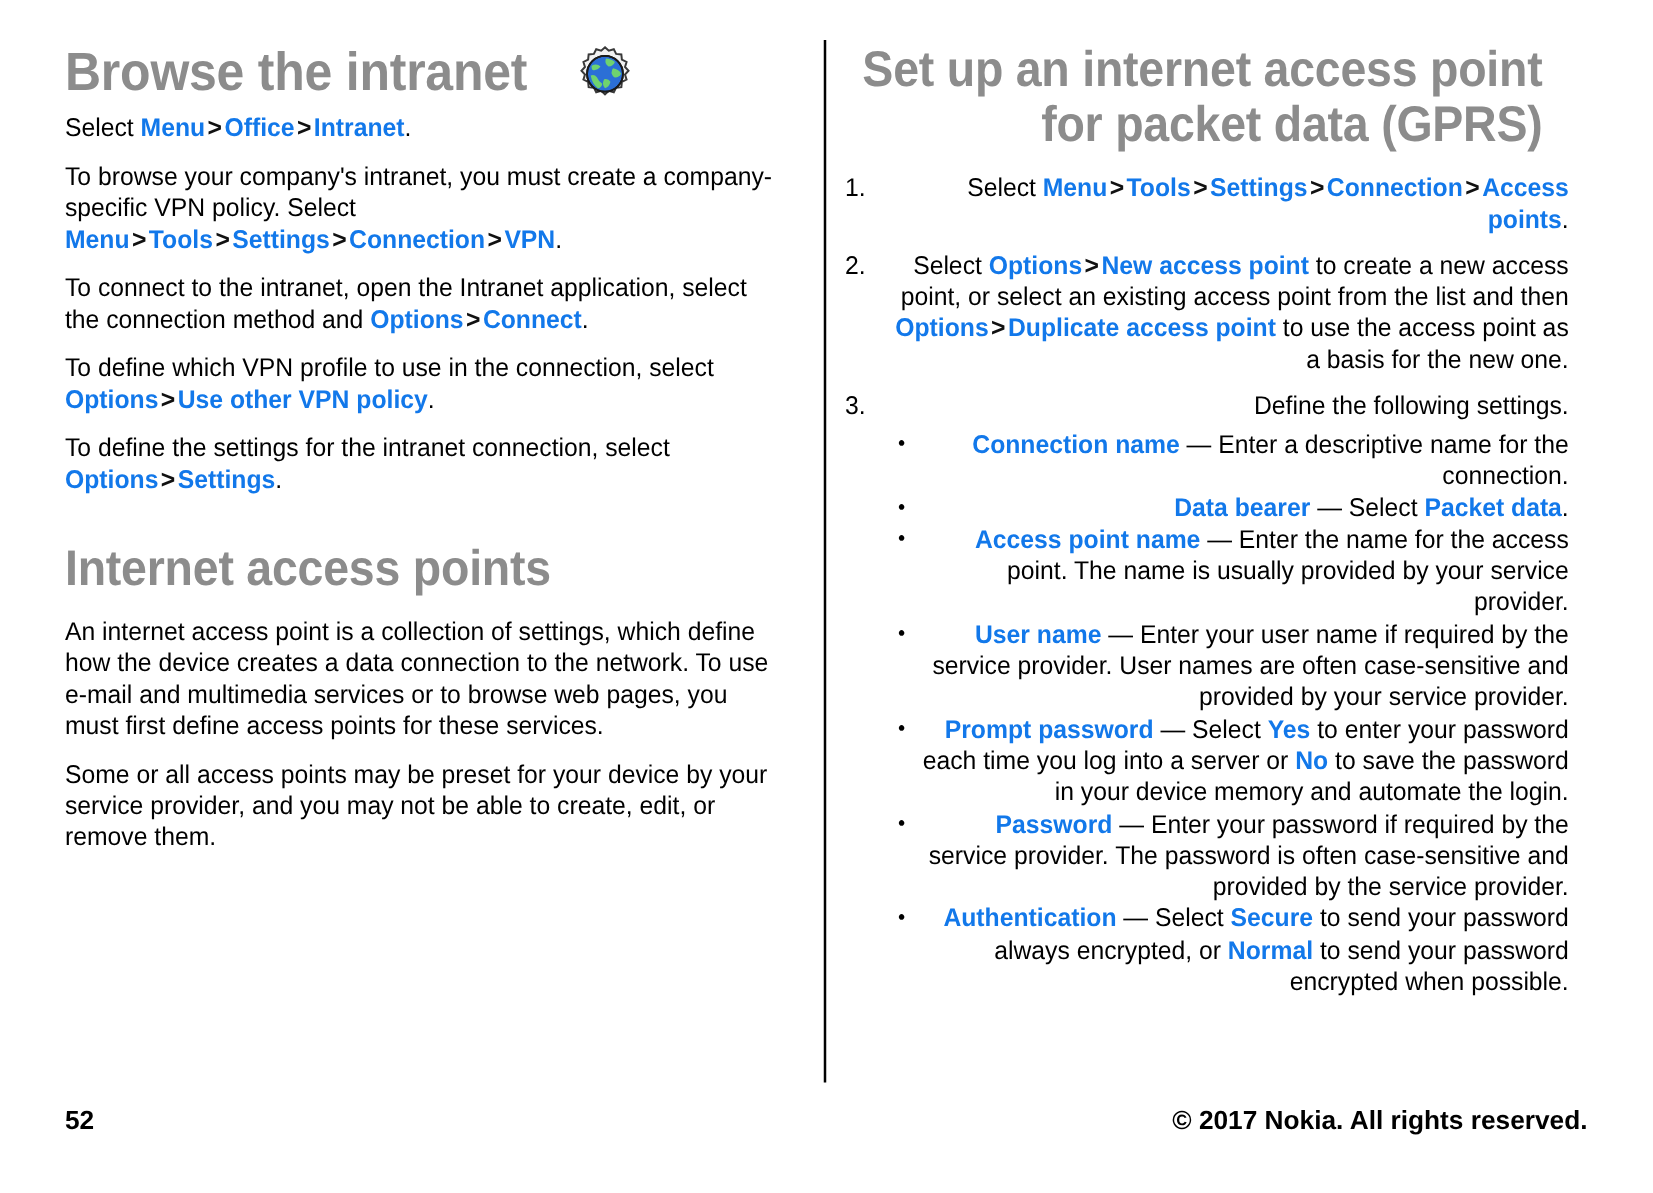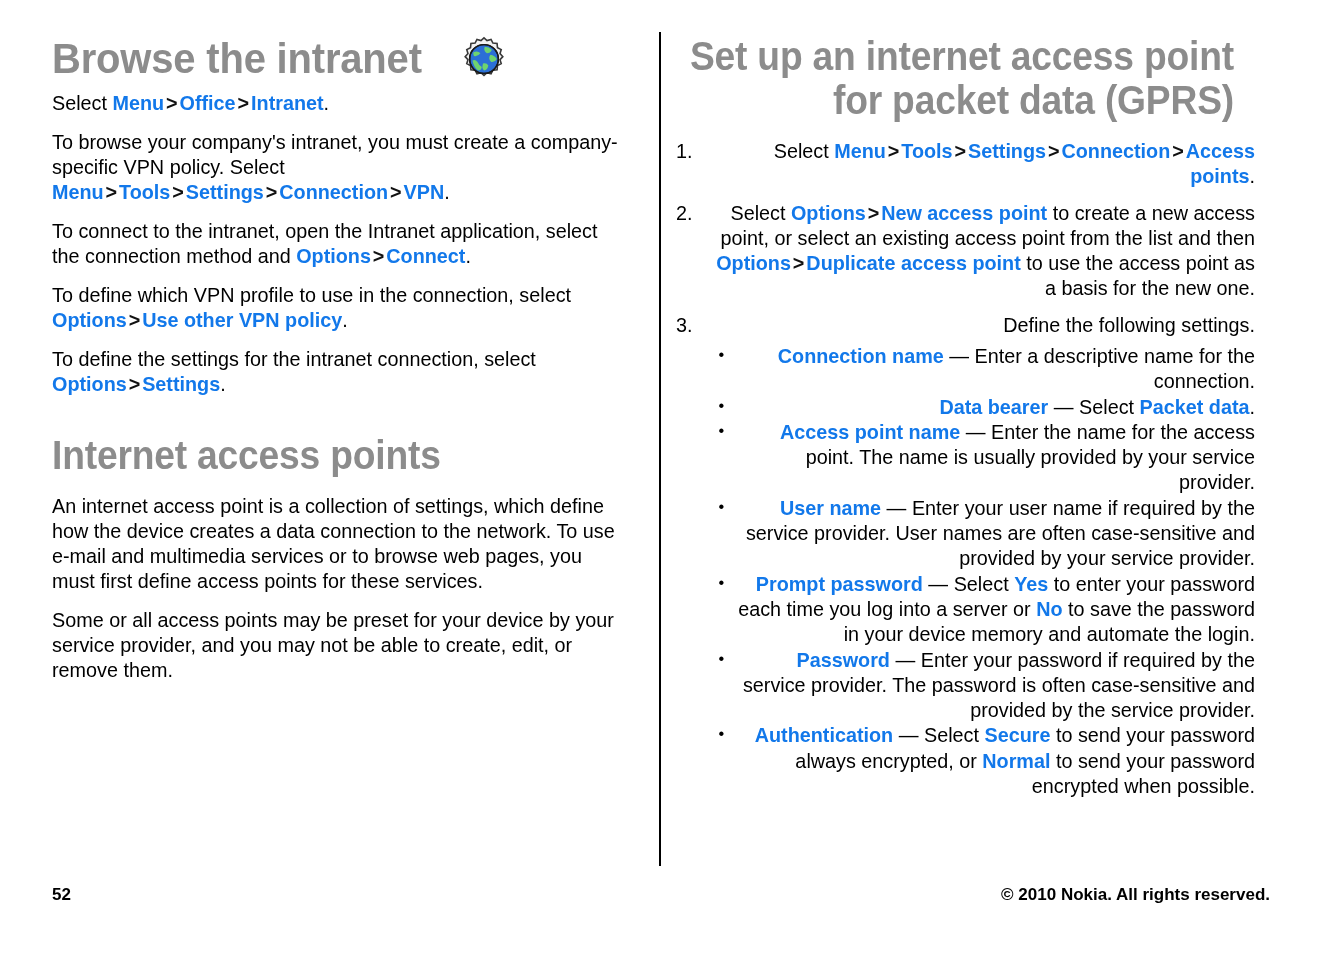--- a/index.html
+++ b/index.html
@@ -146,21 +146,21 @@
   
   #footer {
     position: absolute;
     left: 52px;
     right: 52px;
     top: 885px;
     height: 28px;
     display: flex;
     align-items: baseline;
     justify-content: space-between;
-    font-size: 17px;
+    font-size: 21px;
     font-weight: bold;
   }
   #footer .page-number { color: #000; }
   #footer .copyright  { color: #000; }
 </style>
 </head>
 <body>
 
 <div id="page">
 
@@ -264,16 +264,16 @@
 
           </ul>
         </div>
       </li>
 
     </ol>
   </div>
 
   <div id="footer">
     <span class="page-number">52</span>
-    <span class="copyright">© 2010 Nokia. All rights reserved.</span>
+    <span class="copyright">© 2017 Nokia. All rights reserved.</span>
   </div>
 
 </div>
 
 </body></html>

